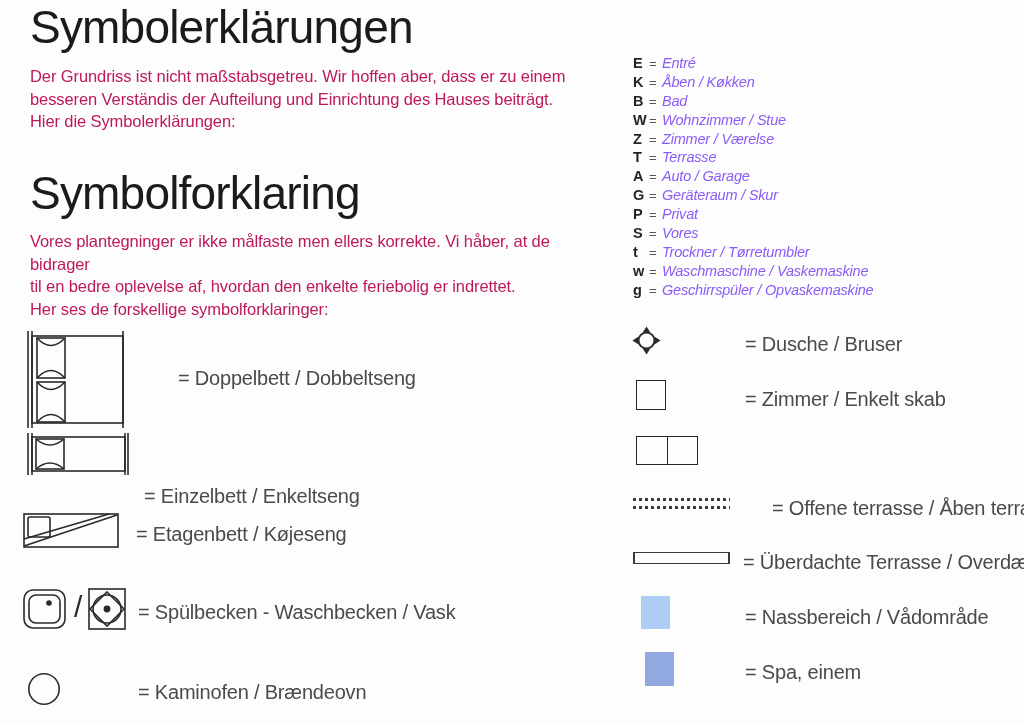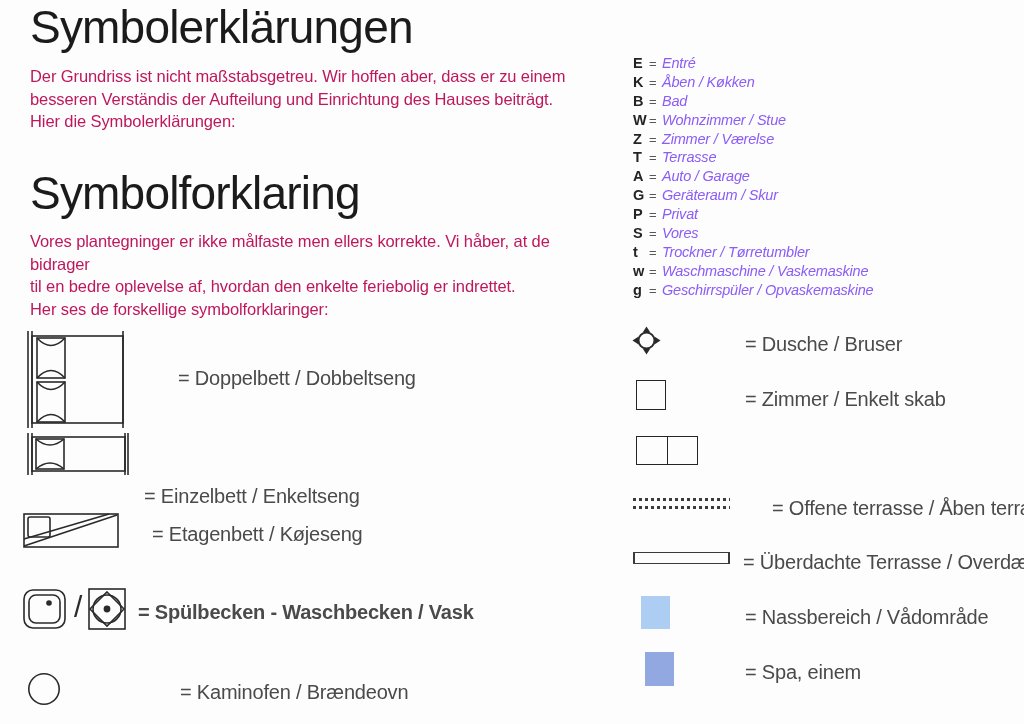--- a/index.html
+++ b/index.html
@@ -30,23 +30,23 @@
   #abbr { position:absolute; left:633px; top:55px; }
   .abbr-row { display:flex; align-items:baseline; height:18.9px; font-size:14.5px; }
   .abbr-letter { width:16px; font-weight:bold; color:#242424; }
   .abbr-eq { width:13px; color:#565656; font-size:13px; }
   .abbr-meaning { color:#8b5cf6; letter-spacing:-0.2px;font-style:italic; }
 
   
   .lbl { position:absolute; font-size:20px; color:#4a4a4a; letter-spacing:-0.2px; white-space:nowrap; }
   #lbl-doppelbett { left:138px; top:367px;margin-left:40px; }
   #lbl-einzelbett { left:144px; top:445px;margin-top:40px; }
-  #lbl-etagenbett { left:152px; top:523px; }
-  #lbl-sink       { left:138px; top:601px;font-weight:bold; }
-  #lbl-kaminofen  { left:138px; top:681px;margin-left:42px; }
+  #lbl-etagenbett { left:136px; top:523px; }
+  #lbl-sink       { left:138px; top:601px; }
+  #lbl-kaminofen  { left:138px; top:681px; }
   #lbl-shower     { left:745px; top:333px; }
   #lbl-schrank    { left:745px; top:388px; }
   #lbl-doppelschrank { left:745px; top:443px; }
   #lbl-open-terrace  { left:772px; top:497px; }
   #lbl-covered-terrace { left:743px; top:551px; }
   #lbl-wet  { left:745px; top:606px; }
   #lbl-spa  { left:745px; top:661px; }
 
   
   .icon { position:absolute; }

